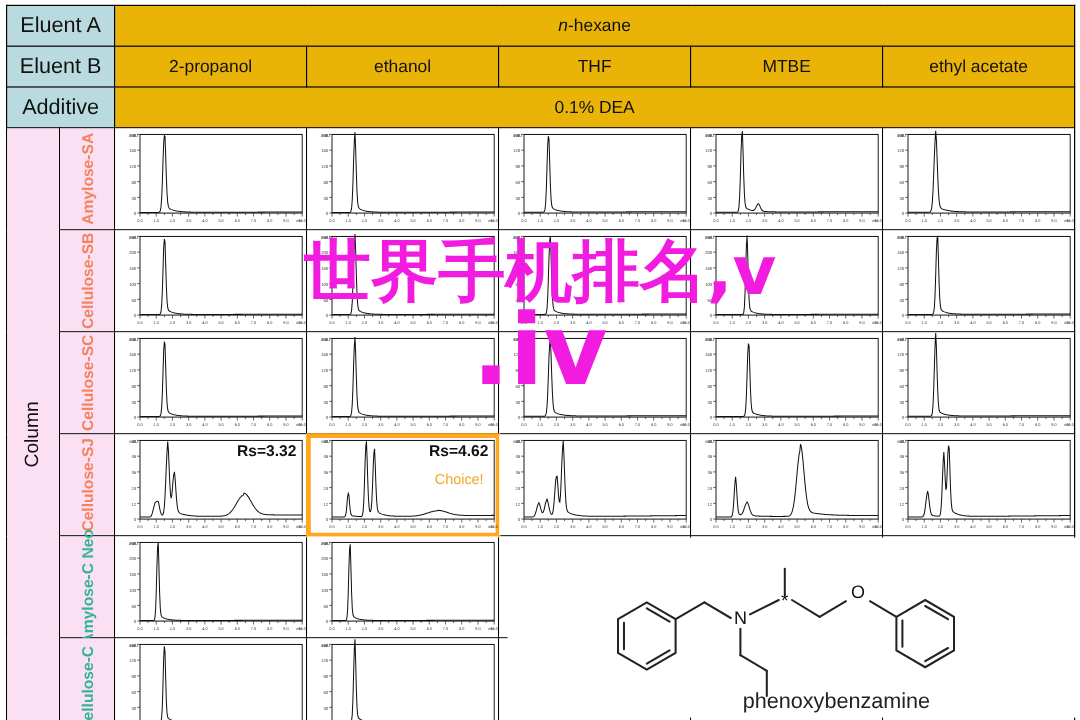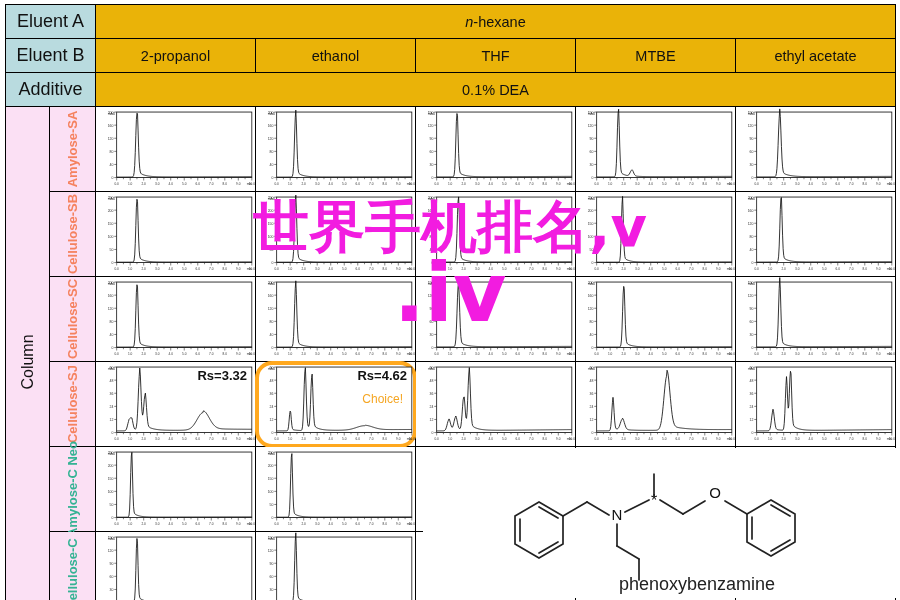--- a/index.html
+++ b/index.html
@@ -44,21 +44,21 @@
 
   .rs{
     position:absolute;right:8px;top:6px;font-size:13px;color:#111;z-index:3;
     white-space:nowrap;
     font-weight:bold;
   }
   .choice{
     position:absolute;right:12px;top:30px;font-size:12px;color:#f5a623;z-index:3;
     white-space:nowrap;
   }
-  .hl{outline:4px solid #ffa81e;outline-offset:-3px;border-radius:16px;}
+  .hl{outline:4px solid #ffa81e;outline-offset:-3px;}
 
   
   .struct{
     position:absolute;left:497px;top:462px;width:400px;height:135px;z-index:4;background:#fff;
   }
   .struct svg{display:block;}
   .struct-cap{
     position:absolute;left:0;top:112px;width:400px;text-align:center;
     font-size:18px;color:#222;
   }

